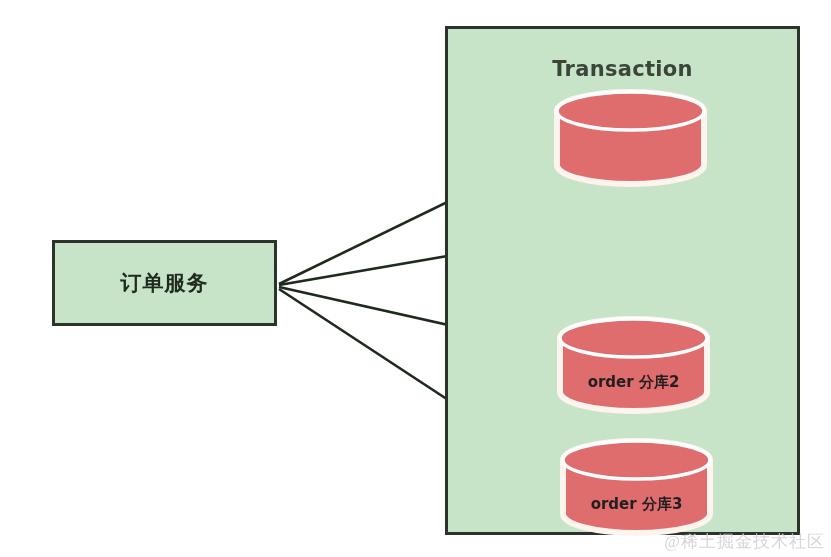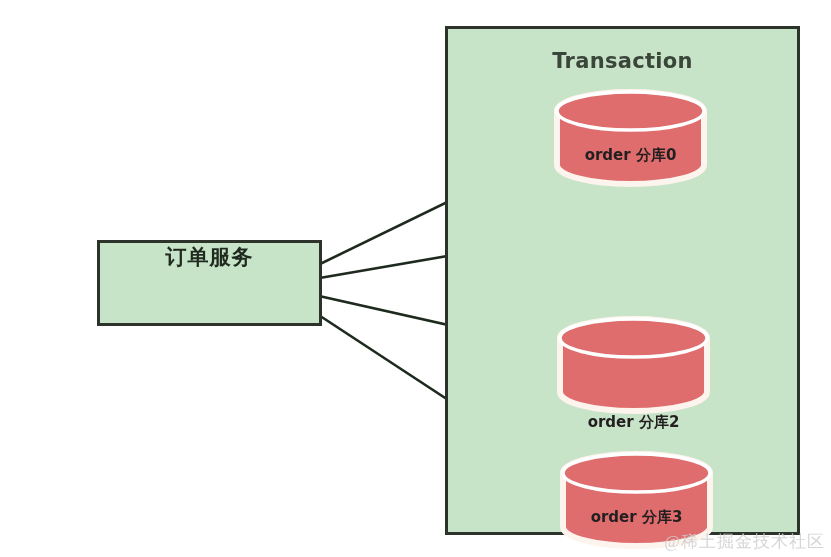--- a/index.html
+++ b/index.html
@@ -27,23 +27,22 @@
   .service-box {
     position: absolute;
     left: 52px;
     top: 240px;
     width: 225px;
     height: 86px;
     background: #c8e4c8;
     border: 3px solid #2b332b;
     box-sizing: border-box;
     display: flex;
-    align-items: flex-start;
+    align-items: center;
     justify-content: center;
-    margin-left: 45px;
   }
   .service-box-label {
     font-size: 21px;
     font-weight: bold;
     color: #1f2a1f;
     letter-spacing: 1px;
     font-family: "DejaVu Sans", "Liberation Sans", sans-serif;
   }
 
   
@@ -53,21 +52,21 @@
     top: 26px;
     width: 355px;
     height: 509px;
     background: #c8e4c8;
     border: 3px solid #2b332b;
     box-sizing: border-box;
   }
   .transaction-title {
     position: absolute;
     left: 0;
-    top: 20px;
+    top: 28px;
     width: 100%;
     text-align: center;
     font-size: 21px;
     font-weight: bold;
     color: #3a463a;
     letter-spacing: 0.3px;
     font-family: "DejaVu Sans", "Liberation Sans", sans-serif;
   }
 
   
@@ -129,33 +128,32 @@
 
   <div class="transaction-box">
     <div class="transaction-title">Transaction</div>
   </div>
 
   <div class="cylinder" style="left:553px; top:88px; width:155px; height:100px;">
     <svg class="cyl-svg" width="155" height="100" viewBox="0 0 155 100">
       <path d="M4,23 a73.5,19 0 0 1 147,0 L151,77 a73.5,19 0 0 1 -147,0 Z" fill="#df6d6d" stroke="#fdf4ee" stroke-width="6"></path>
       <ellipse cx="77.5" cy="23" rx="73.5" ry="19" fill="#df6d6d" stroke="#ffffff" stroke-width="3.5"></ellipse>
     </svg>
-    <div class="cyl-label" style="top:58px;">order 分库0</div>
   </div>
 
 
   <div class="cylinder" style="left:556px; top:315px; width:155px; height:100px;">
     <svg class="cyl-svg" width="155" height="100" viewBox="0 0 155 100">
       <path d="M4,23 a73.5,19 0 0 1 147,0 L151,77 a73.5,19 0 0 1 -147,0 Z" fill="#df6d6d" stroke="#fdf4ee" stroke-width="6"></path>
       <ellipse cx="77.5" cy="23" rx="73.5" ry="19" fill="#df6d6d" stroke="#ffffff" stroke-width="3.5"></ellipse>
     </svg>
-    <div class="cyl-label" style="top:58px;margin-top:40px;">order 分库2</div>
+    <div class="cyl-label" style="top:58px;">order 分库2</div>
   </div>
 
-  <div class="cylinder" style="left:559px; top:450px; width:155px; height:100px;">
+  <div class="cylinder" style="left:559px; top:437px; width:155px; height:100px;">
     <svg class="cyl-svg" width="155" height="100" viewBox="0 0 155 100">
       <path d="M4,23 a73.5,19 0 0 1 147,0 L151,77 a73.5,19 0 0 1 -147,0 Z" fill="#df6d6d" stroke="#fdf4ee" stroke-width="6"></path>
       <ellipse cx="77.5" cy="23" rx="73.5" ry="19" fill="#df6d6d" stroke="#ffffff" stroke-width="3.5"></ellipse>
     </svg>
     <div class="cyl-label" style="top:58px;">order 分库3</div>
   </div>
 
   <div class="watermark">@稀土掘金技术社区</div>
 
 </div>

